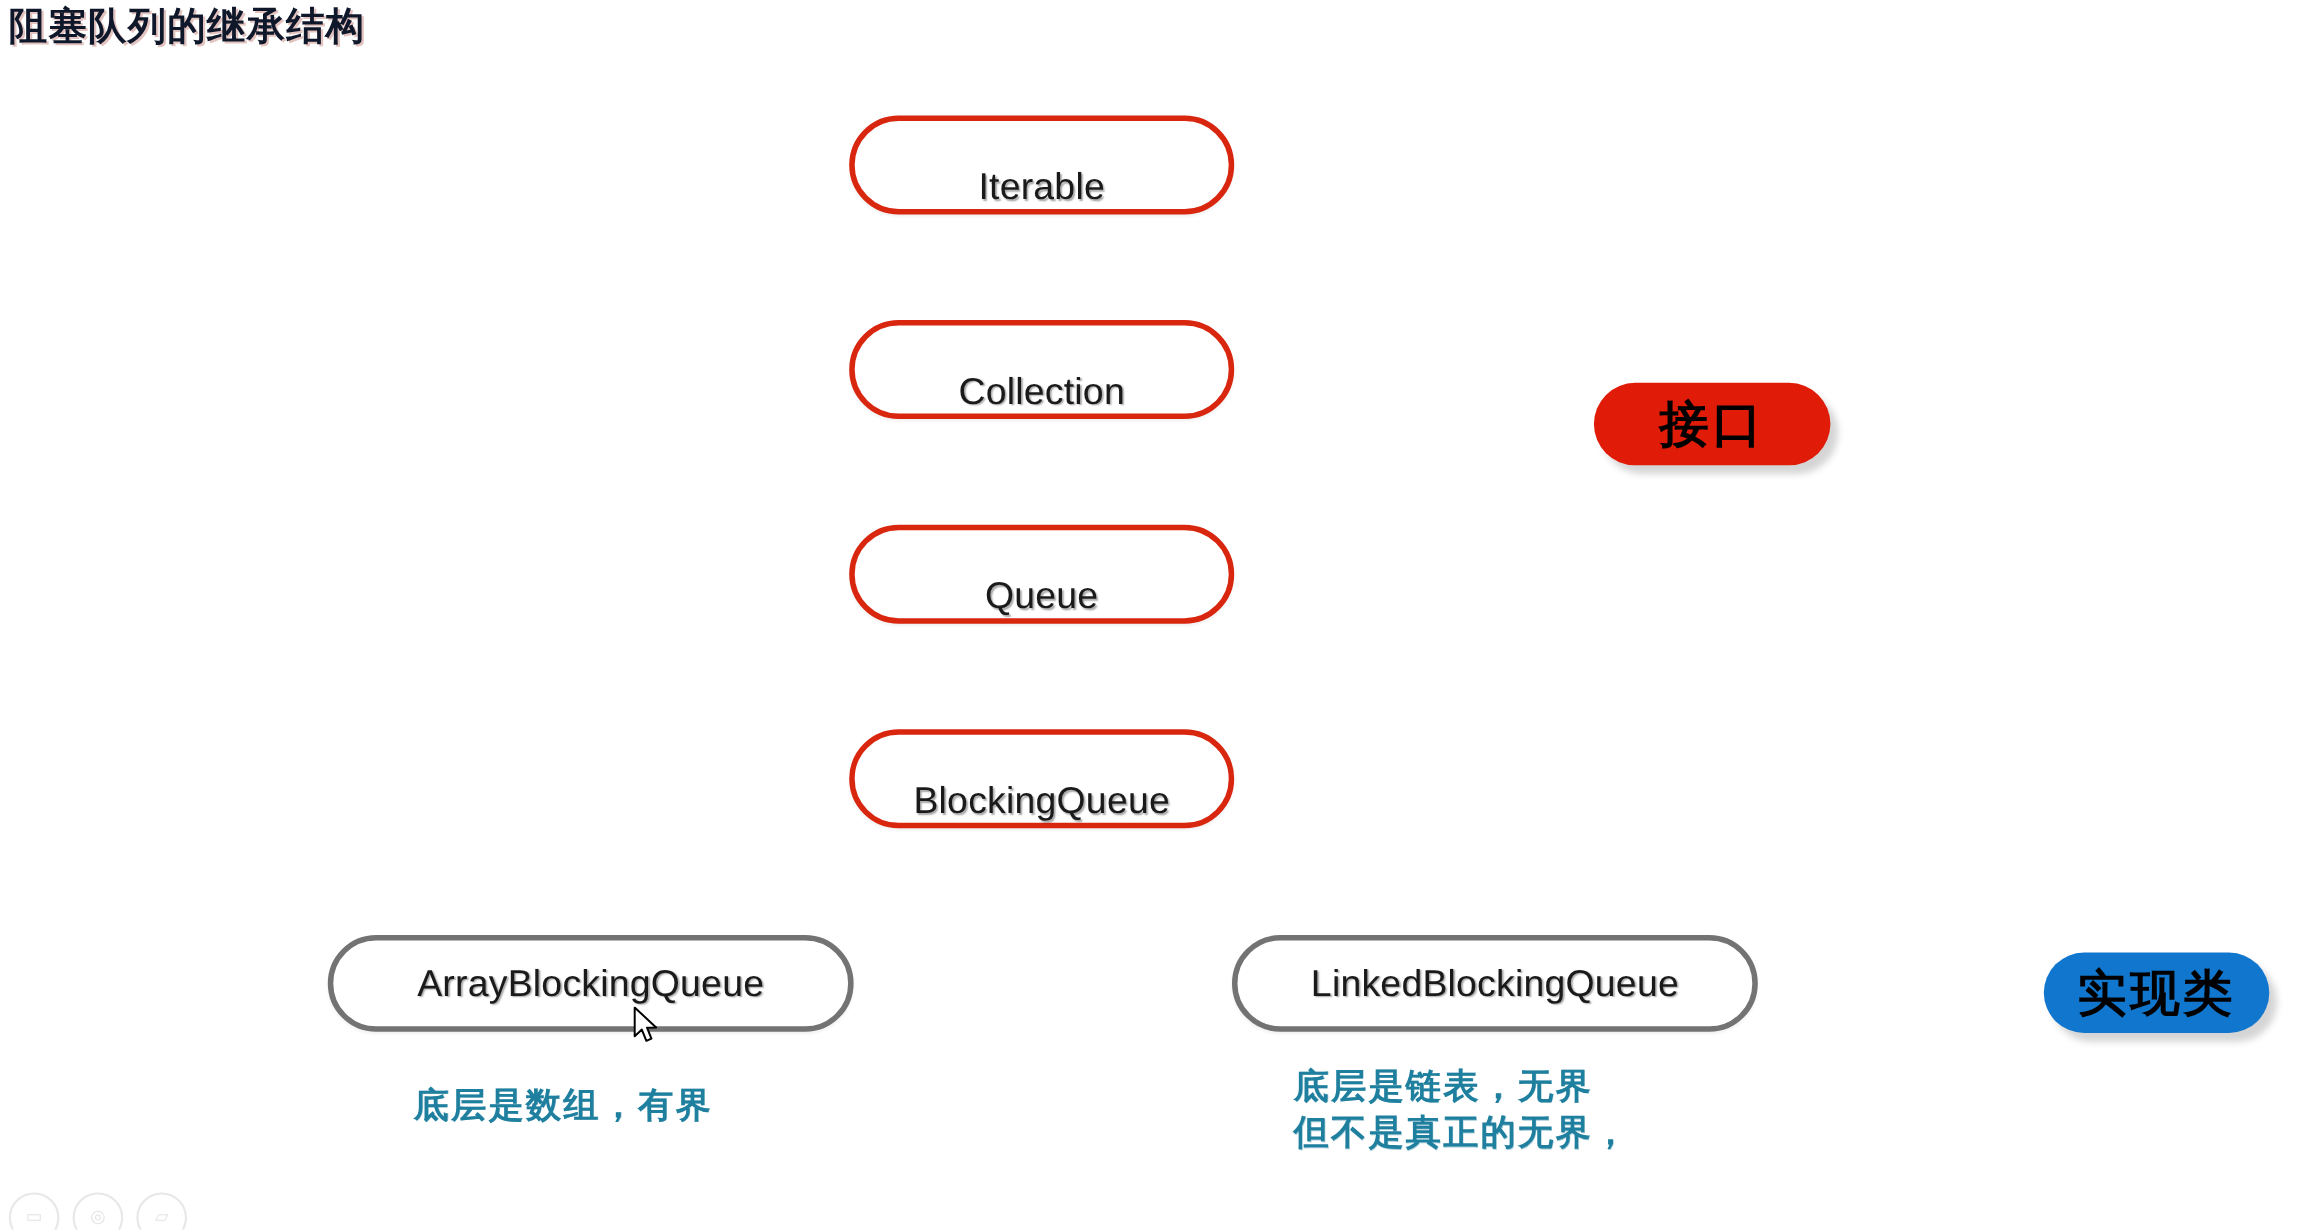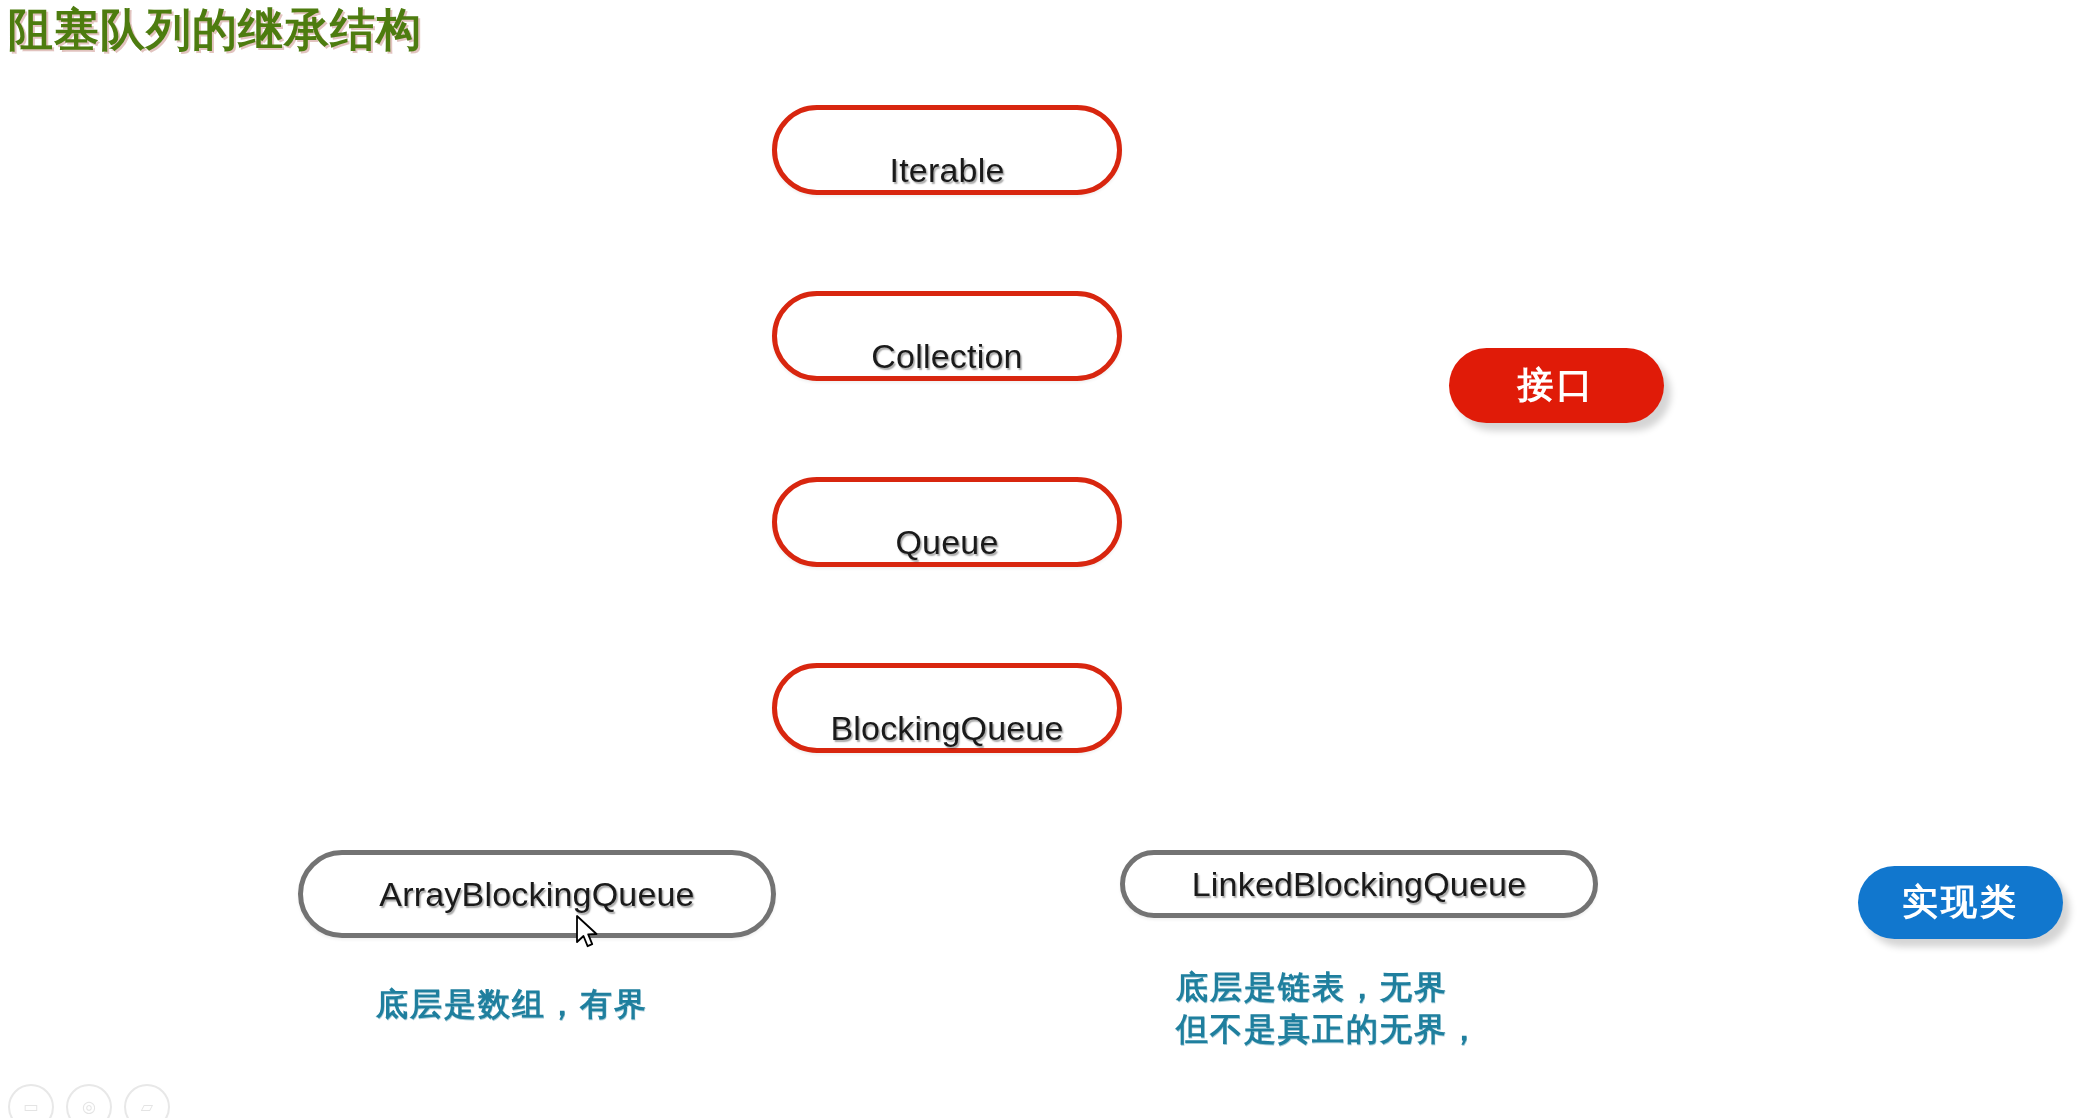--- a/index.html
+++ b/index.html
@@ -19,24 +19,24 @@
     height: 1118px;
     background: #ffffff;
     overflow: hidden;
   }
 
   
   .slide-title {
     position: absolute;
     left: 8px;
     top: 2px;
-    font-size: 45px;
+    font-size: 35px;
     font-weight: 700;
     letter-spacing: 1px;
-    color: #4d7c0f;
+    color: #0f172a;
     text-shadow: 2px 2px 0 rgba(150,40,25,0.28);
     white-space: nowrap;
     line-height: 1.25;
   }
 
   
   .node {
     position: absolute;
     box-sizing: border-box;
     background: #ffffff;
@@ -61,22 +61,22 @@
   }
 
   
   .legend-pill {
     position: absolute;
     box-sizing: border-box;
     border-radius: 999px;
     display: flex;
     align-items: center;
     justify-content: center;
-    color: #ffffff;
-    font-size: 36px;
+    color: #000000;
+    font-size: 45px;
     font-weight: 700;
     letter-spacing: 3px;
     white-space: nowrap;
     box-shadow: 7px 8px 7px rgba(0,0,0,0.17);
   }
   .legend-pill.iface-fill { background: #e01b08; }
   .legend-pill.impl-fill  { background: #1177ce; }
 
   
   .annot {
@@ -149,21 +149,21 @@
   </div>
 
   <div class="node iface" style="left:772px; top:663px; width:350px; height:90px;">
     <span>BlockingQueue</span>
   </div>
 
   <div class="node impl" style="left:298px; top:850px; width:478px; height:88px;">
     <span>ArrayBlockingQueue</span>
   </div>
 
-  <div class="node impl" style="left:1120px; top:850px; width:478px; height:68px;">
+  <div class="node impl" style="left:1120px; top:850px; width:478px; height:88px;">
     <span>LinkedBlockingQueue</span>
   </div>
 
   <div class="legend-pill iface-fill" style="left:1449px; top:348px; width:215px; height:75px;">
     <span>接口</span>
   </div>
 
   <div class="legend-pill impl-fill" style="left:1858px; top:866px; width:205px; height:73px;">
     <span>实现类</span>
   </div>

